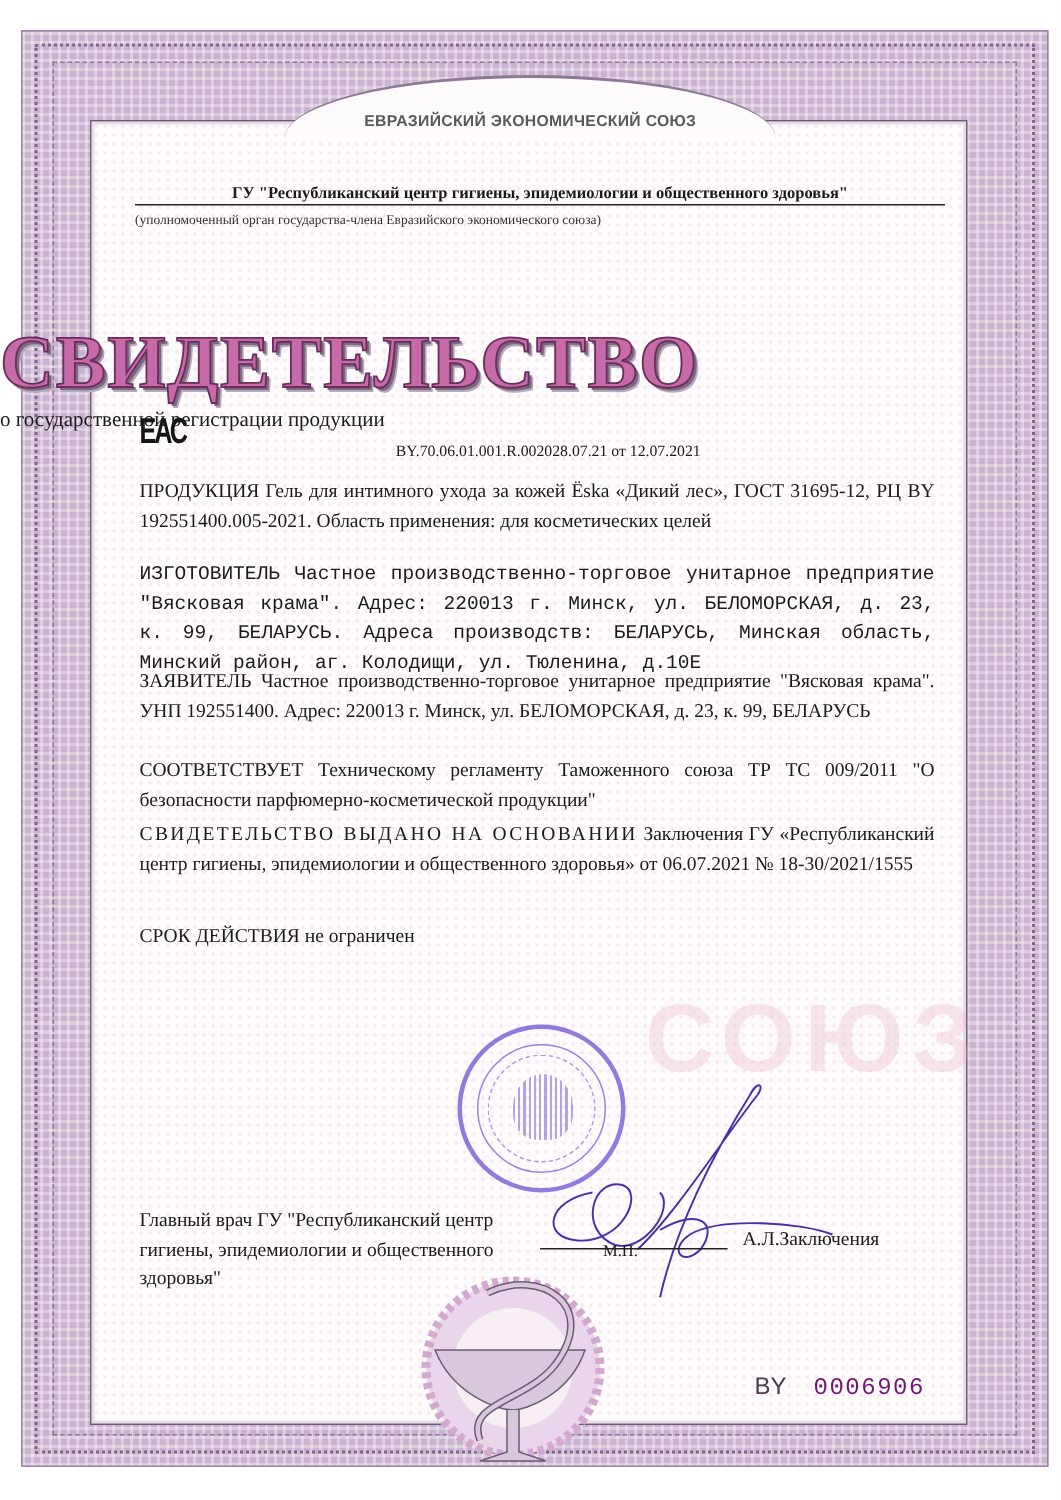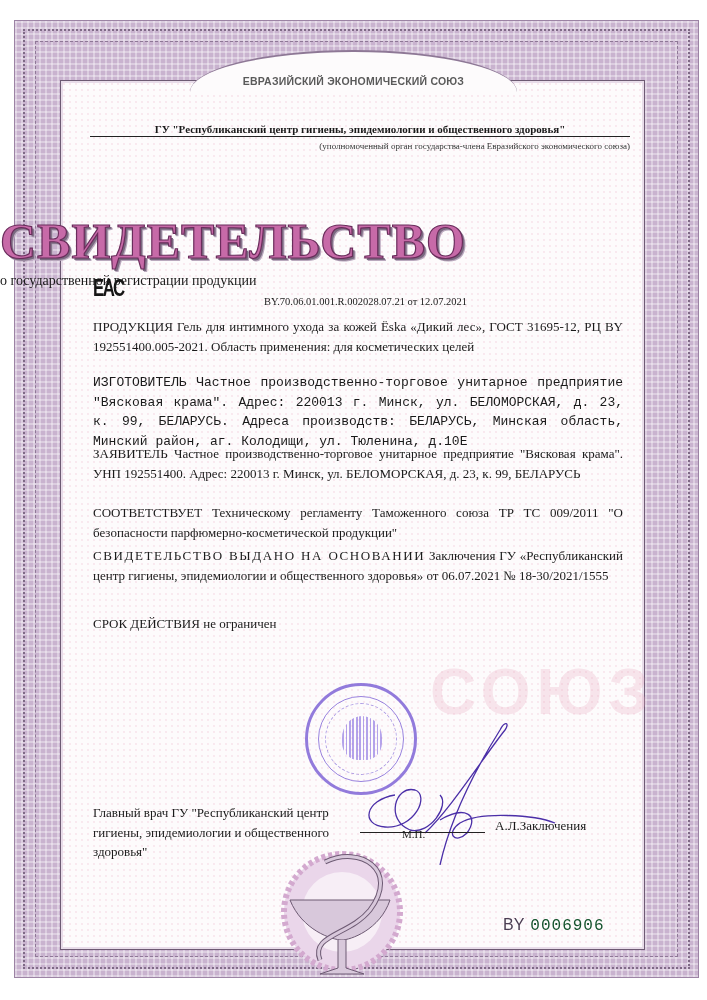--- a/index.html
+++ b/index.html
@@ -47,21 +47,21 @@
       left: 0; width: 707px; top: 75px; text-align: center;
       font-family: "Liberation Sans", sans-serif; font-weight: bold;
       font-size: 10.5px; color: #5a5a5a; letter-spacing: 0.2px;
     }
     .org {
       left: 90px; width: 540px; top: 123px; text-align: center;
       font-weight: bold; font-size: 11px;
       border-bottom: 1.5px solid #222; padding-bottom: 1px;
     }
     .org-sub {
-      left: 90px; width: 540px; top: 141px; text-align: right;
+      left: 90px; width: 540px; top: 141px; text-align: left;
       font-size: 9px; color: #333;
     }
     .title {
       left: 0; width: 707px; top: 212px; text-align: left;
       font-size: 50px; font-weight: bold; letter-spacing: 1px;
       color: #c76aa8;
       -webkit-text-stroke: 1.2px #6a2d5c;
       text-shadow: 2px 2px 0 #7a6a80, 3px 3px 0 #b9a8bd;
     }
     .subtitle {
@@ -121,21 +121,21 @@
       left: 93px; top: 803px; width: 240px; font-size: 13px; line-height: 19.5px;
     }
     .mp { left: 402px; top: 828px; font-size: 11px; }
 
     .emblem-bowl { left: 280px; top: 840px; width: 130px; height: 140px; }
 
     .serial {
       left: 503px; top: 916px; font-family: "Liberation Sans", sans-serif; font-size: 16px;
     }
     .serial .cc { color: #4a3d52; }
-    .serial .num { color: #14532d; font-family: "Liberation Mono", monospace; letter-spacing: 1px; margin-left: 6px; }
+    .serial .num { color: #701a75; font-family: "Liberation Mono", monospace; letter-spacing: 1px; margin-left: 18px; }
   </style>
 </head>
 <body>
 
 <div class="frame-outer">
   <div class="frame-band"></div>
   <div class="frame-band2"></div>
 </div>
 <div class="paper"></div>
 <div class="paper-top-cover abs" style="left:190px;width:327px;top:50px;height:40px;border-radius:50% 50% 0 0 / 100% 100% 0 0;border-top:2px solid #8e7896;"></div>

